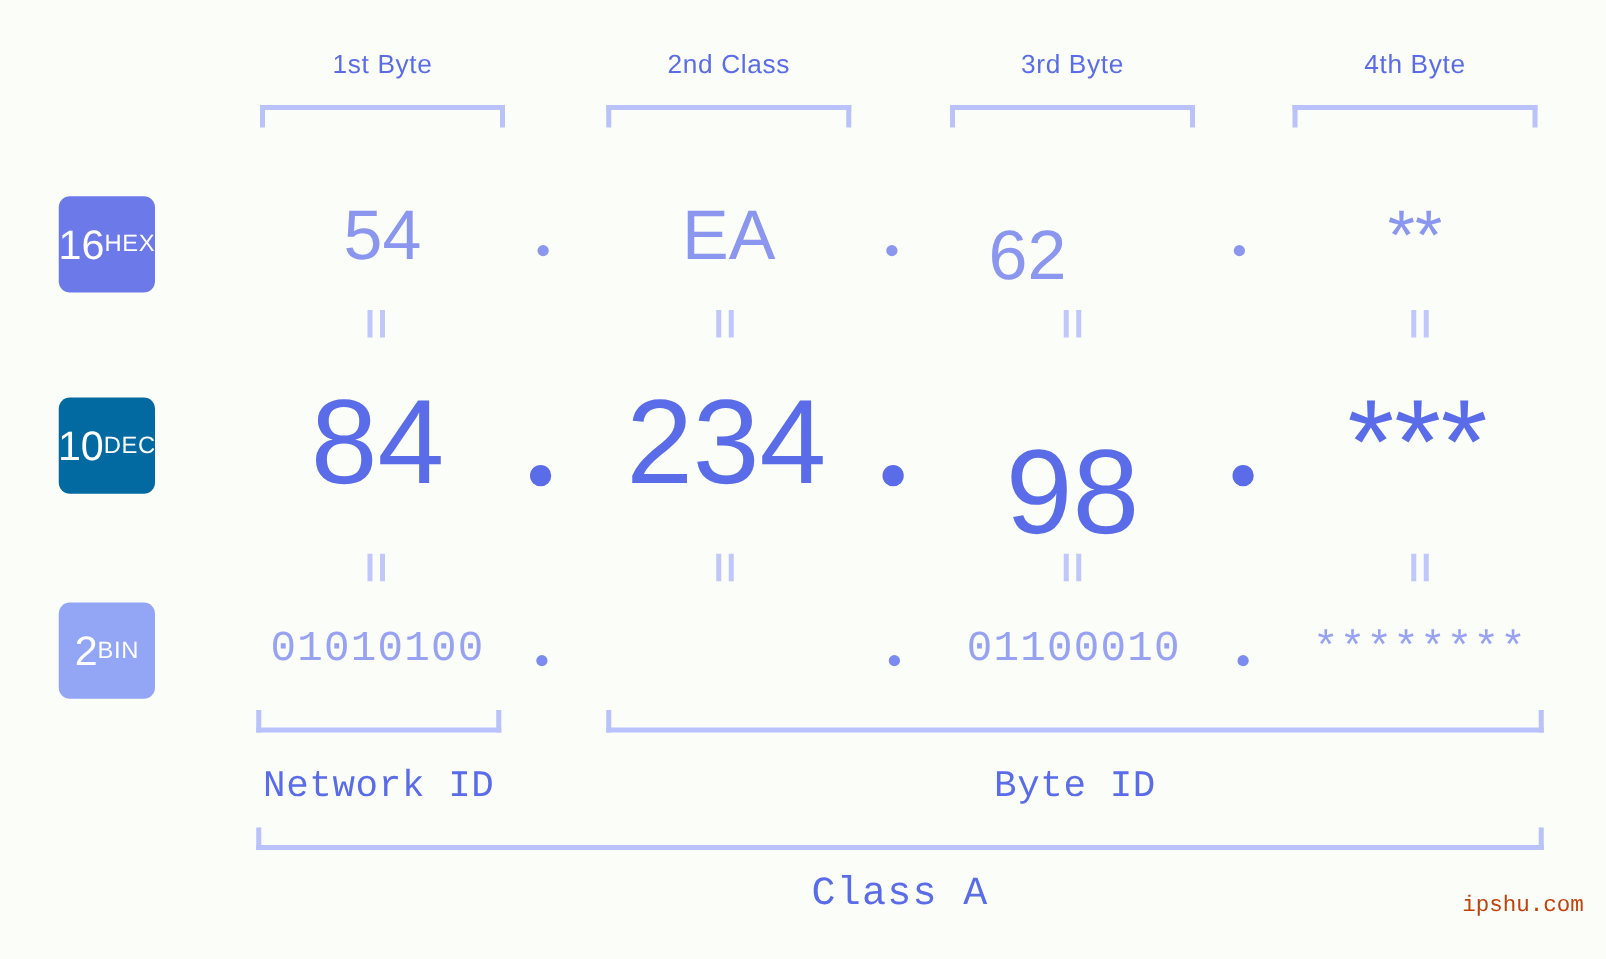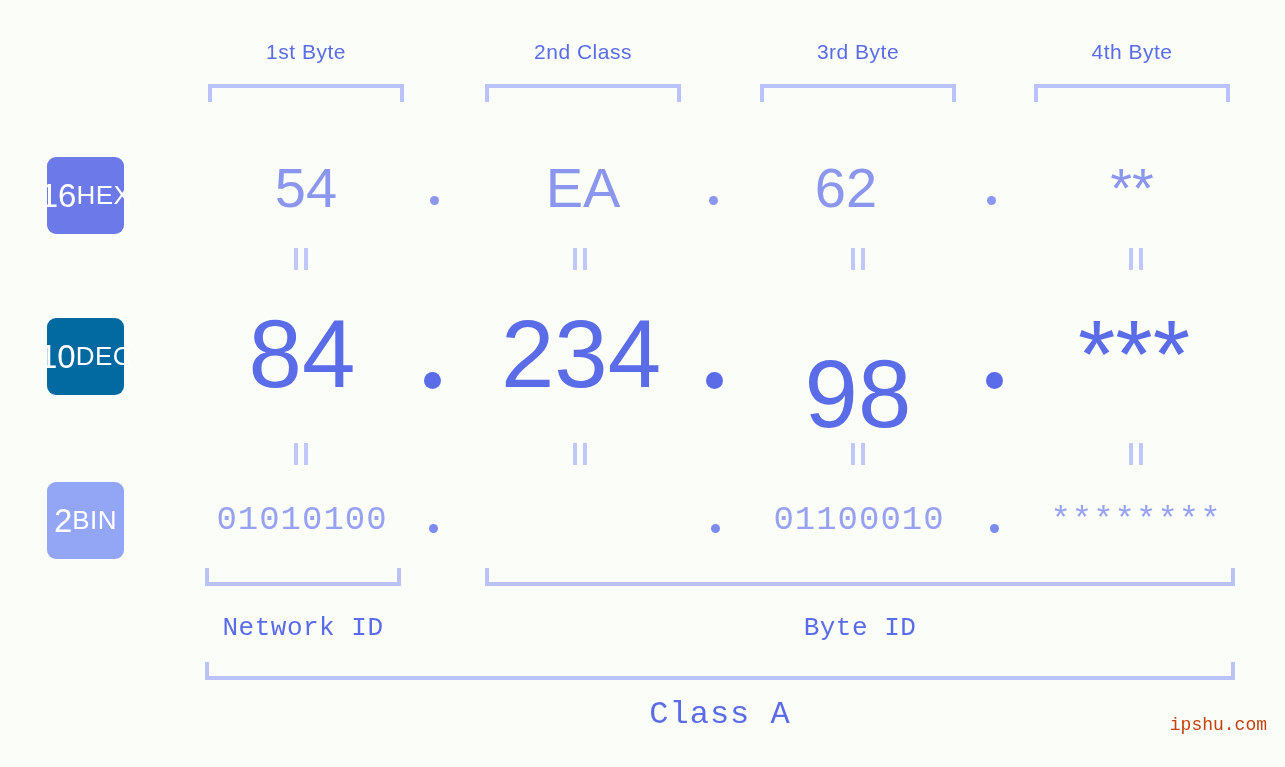--- a/index.html
+++ b/index.html
@@ -64,21 +64,21 @@
     align-items: center;
     justify-content: center;
     box-sizing: border-box;
   }
   .badge .num {
     font-size: 33px;
     line-height: 33px;
     font-weight: 400;
   }
   .badge .abbr {
-    font-size: 26px;
+    font-size: 19px;
     line-height: 23px;
     font-weight: 400;
     letter-spacing: 0.5px;
   }
   .badge-hex { top: 157px; background: #6c79e8; }
   .badge-dec { top: 318px; background: #0369a1; }
   .badge-bin { top: 482px; background: #93a5f5; }
 
   
   .row-val {
@@ -134,21 +134,21 @@
     display: block;
     width: 4px;
     height: 22px;
     background: #c0c8fb;
   }
 
   
   .id-label {
     position: absolute;
     text-align: center;
-    font-size: 26px;
+    font-size: 30px;
     color: #5a6ce8;
     font-family: "Liberation Mono", monospace;
     white-space: nowrap;
     letter-spacing: 0.5px;
   }
   
   .class-label {
     position: absolute;
     text-align: center;
     font-size: 32px;
@@ -193,21 +193,21 @@
   </div>
   <div class="badge badge-bin">
     <span class="num">2</span>
     <span class="abbr">BIN</span>
   </div>
 
   <div class="row-val hex-val" style="left:208px;width:196px;">54</div>
   <div class="dot dot-hex" style="left:430px;"></div>
   <div class="row-val hex-val" style="left:485px;width:196px;">EA</div>
   <div class="dot dot-hex" style="left:709px;"></div>
-  <div class="row-val hex-val" style="left:748px;width:196px;">62</div>
+  <div class="row-val hex-val" style="left:724px;width:196px;margin-top:16px;">62</div>
   <div class="dot dot-hex" style="left:987px;"></div>
   <div class="row-val hex-val" style="left:1034px;width:196px;">**</div>
 
   <div class="eq" style="left:294px;top:248px;">
       <i></i>
       <i></i>
     </div>
   <div class="eq" style="left:573px;top:248px;">
       <i></i>
       <i></i>

